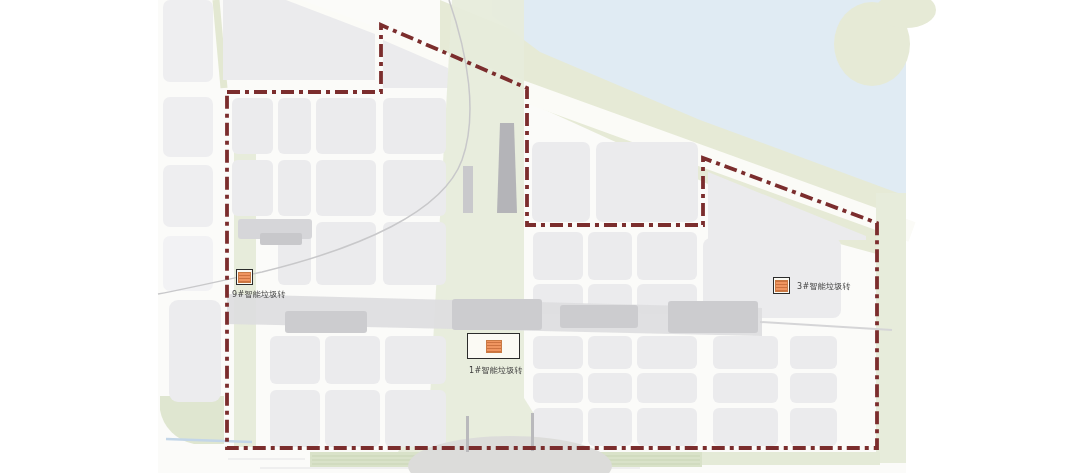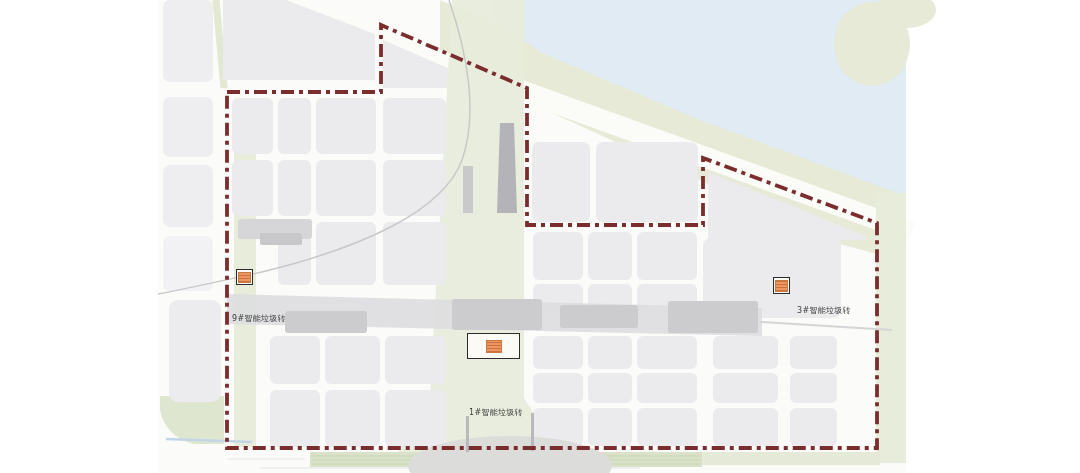--- a/index.html
+++ b/index.html
@@ -3,37 +3,37 @@
 <meta charset="utf-8">
 <style>
   html,body{margin:0;padding:0;background:#ffffff;}
   .stage{
     position:relative;width:1080px;height:473px;overflow:hidden;background:#ffffff;
     font-family:"DejaVu Sans","Liberation Sans",sans-serif;
   }
   .stage svg{position:absolute;left:0;top:0;}
   .marker-label{
     position:absolute;font-size:8px;line-height:9px;color:#3c3c3c;
-    white-space:nowrap;letter-spacing:.3px;margin-top:24px;
+    white-space:nowrap;letter-spacing:.3px;
   }
   .marker-box{
     position:absolute;border:1.5px solid #2b2b2b;background:#fbfaf4;
     display:flex;align-items:center;justify-content:center;box-sizing:border-box;
   }
   .marker-fill{
     background:#ef9560;
     background-image:repeating-linear-gradient(0deg, rgba(176,86,38,.55) 0 1px, rgba(0,0,0,0) 1px 3px);
     border:.5px solid #c97a44;
   }
   .m2-box{left:236px;top:269px;width:17px;height:16px;}
   .m2-box .marker-fill{width:11px;height:9px;}
   .m2-label{left:232px;top:290px;}
   .m1-box{left:467px;top:333px;width:53px;height:26px;}
   .m1-box .marker-fill{width:14px;height:11px;}
-  .m1-label{left:469px;top:384px;}
+  .m1-label{left:469px;top:366px;}
   .m3-box{left:773px;top:277px;width:17px;height:17px;}
   .m3-box .marker-fill{width:11px;height:10px;}
   .m3-label{left:797px;top:282px;}
 </style>
 </head>
 <body>
 
 <div class="stage">
 
   <svg width="1080" height="473" viewBox="0 0 1080 473">

